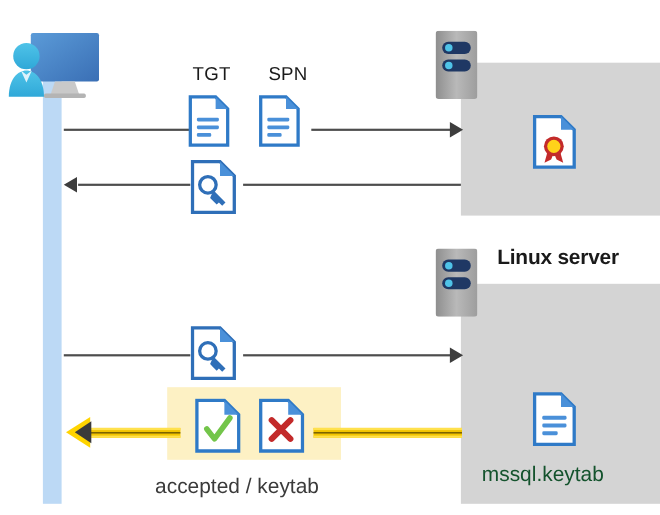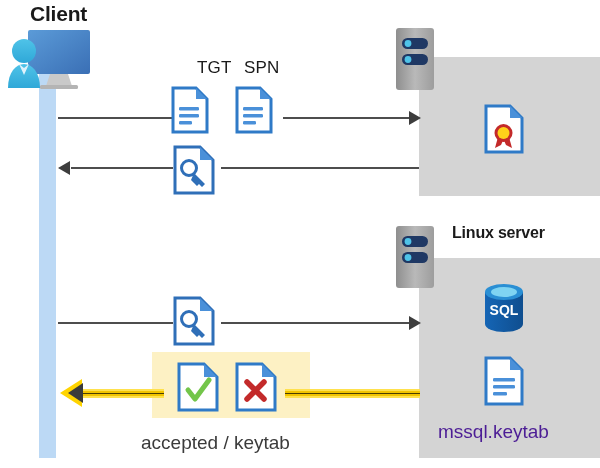--- a/index.html
+++ b/index.html
@@ -19,37 +19,37 @@
   
   .title {
     position: absolute;
     font-weight: bold;
     color: #1a1a1a;
     letter-spacing: -0.2px;
     line-height: 1.12;
   }
   #client-title   { left: 30px;  top: 2px;   font-size: 21px; }
   #dc-title       { left: 452px; top: 2px;   font-size: 19px; width: 145px; }
-  #linux-title    { left: 452px; top: 224px; font-size: 16px; text-align: right; }
+  #linux-title    { left: 452px; top: 224px; font-size: 19px; text-align: right; }
 
   .doc-label {
     position: absolute;
     font-size: 17px;
     color: #1a1a1a;
     letter-spacing: 0.2px;
   }
-  #tgt-label { left: 175px; top: 58px; margin-left: 22px; }
+  #tgt-label { left: 175px; top: 58px; }
   #spn-label { left: 244px; top: 58px; }
 
   #keytab-label {
     position: absolute;
     left: 438px;
     top: 421px;
     font-size: 19px;
-    color: #4c1d95;
+    color: #14532d;
   }
   #accepted-denied-label {
     position: absolute;
     left: 141px;
     top: 432px;
     font-size: 19px;
     color: #3b3b3b;
   }
 
   
@@ -167,21 +167,20 @@
 </head>
 <body>
 
 <div id="canvas">
 
   <div class="gray-panel" id="dc-panel"></div>
   <div class="gray-panel" id="linux-panel"></div>
 
   <div id="client-lifeline"></div>
 
-  <div class="title" id="client-title">Client</div>
   <div class="title" id="linux-title">Linux server</div>
 
   <div id="client-icon">
     <svg width="92" height="68" viewBox="0 0 92 68">
       <defs>
         <linearGradient id="monGrad" x1="0" y1="0" x2="1" y2="1">
           <stop offset="0" stop-color="#5b9bd8"></stop>
           <stop offset="1" stop-color="#3a6fb5"></stop>
         </linearGradient>
         <linearGradient id="personGrad" x1="0" y1="0" x2="0" y2="1">
@@ -306,34 +305,20 @@
     <svg width="40" height="50" viewBox="0 0 40 50">
       <path d="M2 2 H26 L38 14 V48 H2 Z" fill="#ffffff" stroke="#2f7ac7" stroke-width="3"></path>
       <path d="M26 2 L38 14 H26 Z" fill="#4a90d9"></path>
       <path d="M14 33 L11 44 L17 41 L20 34 Z" fill="#c32a2a"></path>
       <path d="M25 33 L28 44 L22 41 L19 34 Z" fill="#c32a2a"></path>
       <circle cx="19.5" cy="29" r="9" fill="#c32a2a"></circle>
       <circle cx="19.5" cy="29" r="6" fill="#ffd21a"></circle>
     </svg>
   </div>
 
-  <div class="icon-holder" id="sql-db">
-    <svg width="46" height="50" viewBox="0 0 46 50">
-      <defs>
-        <linearGradient id="sqlGrad" x1="0" y1="0" x2="1" y2="0">
-          <stop offset="0" stop-color="#1565b5"></stop>
-          <stop offset="1" stop-color="#0f4e8f"></stop>
-        </linearGradient>
-      </defs>
-      <path d="M4 9 H42 V41 A19 8 0 0 1 4 41 Z" fill="url(#sqlGrad)"></path>
-      <ellipse cx="23" cy="9" rx="19" ry="8" fill="#2a8fd4"></ellipse>
-      <ellipse cx="23" cy="9" rx="13" ry="5" fill="#7fd4f2"></ellipse>
-      <text x="23" y="32" font-family="Liberation Sans, sans-serif" font-size="14" font-weight="bold" fill="#ffffff" text-anchor="middle">SQL</text>
-    </svg>
-  </div>
 
   <div class="icon-holder" id="keytab-doc">
     <svg width="40" height="50" viewBox="0 0 40 50">
       <path d="M2 2 H26 L38 14 V48 H2 Z" fill="#ffffff" stroke="#2f7ac7" stroke-width="3"></path>
       <path d="M26 2 L38 14 H26 Z" fill="#4a90d9"></path>
       <rect x="9" y="22" width="22" height="3.6" rx="1.3" fill="#4a90d9"></rect>
       <rect x="9" y="29" width="22" height="3.6" rx="1.3" fill="#4a90d9"></rect>
       <rect x="9" y="36" width="14" height="3.6" rx="1.3" fill="#4a90d9"></rect>
     </svg>
   </div>

